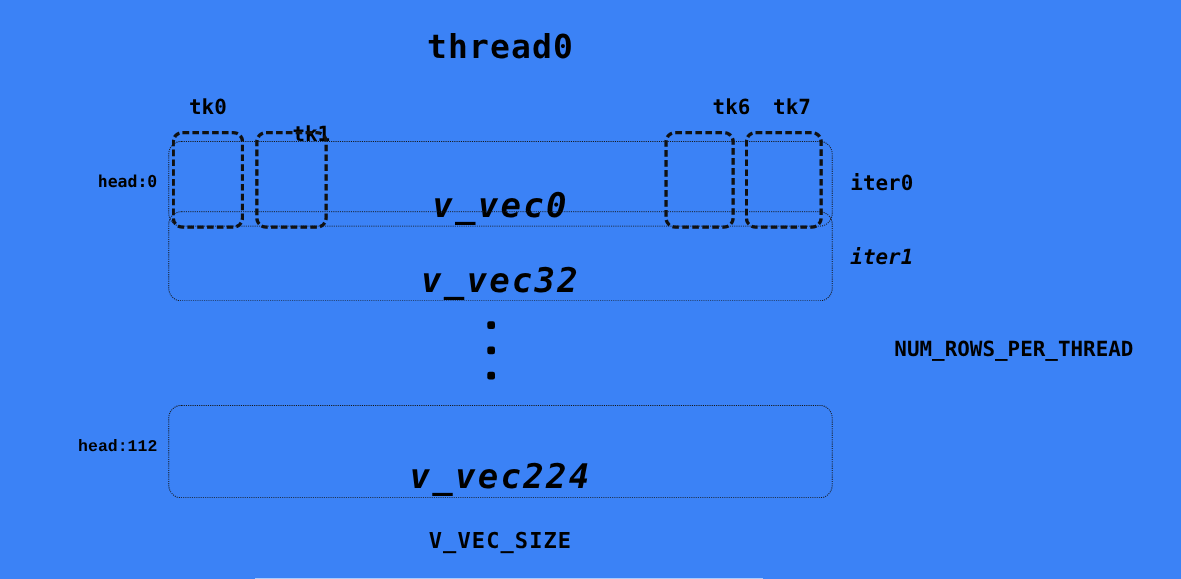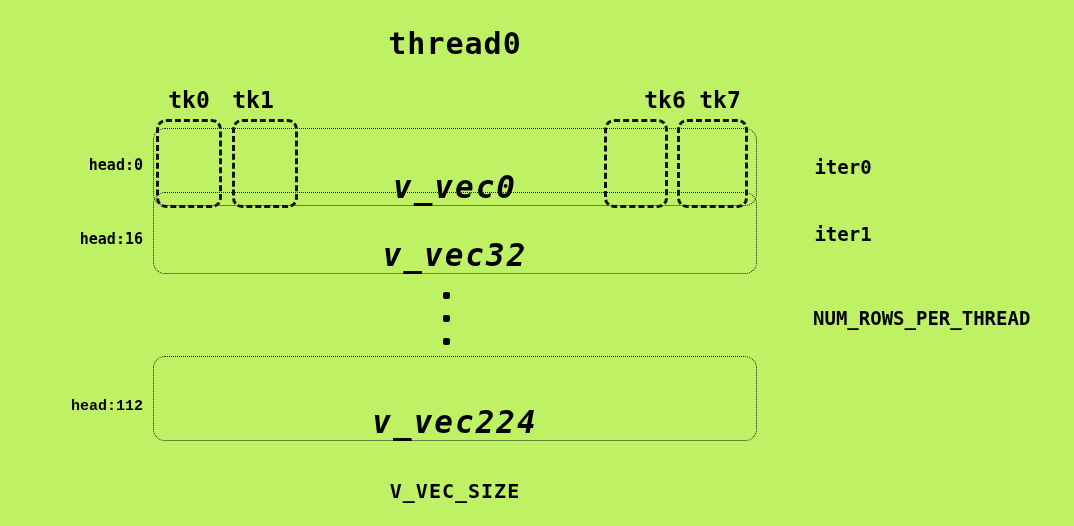--- a/index.html
+++ b/index.html
@@ -4,21 +4,21 @@
 <style>
   html, body {
     margin: 0;
     padding: 0;
     background: #ffffff;
   }
   .canvas {
     position: relative;
     width: 1074px;
     height: 526px;
-    background: #bef264;
+    background: #3b82f6;
     overflow: hidden;
     font-family: "DejaVu Sans Mono", "Liberation Mono", monospace;
     color: #000;
   }
   .abs { position: absolute; }
   .mono {
     font-family: "DejaVu Sans Mono", "Liberation Mono", monospace;
     font-weight: bold;
     color: #000;
     white-space: nowrap;
@@ -28,40 +28,40 @@
     top: 26px;
     width: 604px;
     text-align: center;
     font-size: 30px;
     letter-spacing: 1px;
   }
   .tk-label {
     top: 87px;
     width: 70px;
     text-align: center;
-    font-size: 23px;
+    font-size: 19px;
   }
   .tk-label-0 { left: 154px; }
-  .tk-label-1 { left: 218px; }
+  .tk-label-1 { left: 248px; margin-top: 24px; }
   .tk-label-2 { left: 630px; }
   .tk-label-3 { left: 685px; }
   .row-box {
     left: 153px;
     width: 604px;
     border: 1.6px dotted #161616;
     border-radius: 12px;
     box-sizing: border-box;
     background: transparent;
     display: flex;
     align-items: flex-end;
     justify-content: center;
   }
   .row-box-0 { top: 128px; height: 78px; }
   .row-box-1 { top: 192px; height: 82px; }
-  .row-box-2 { top: 356px; height: 85px; }
+  .row-box-2 { top: 368px; height: 85px; }
   .vec-label {
     font-style: italic;
     font-weight: bold;
     font-size: 31px;
     letter-spacing: 2px;
   }
   .tk-box {
     top: 119px;
     height: 89px;
     border: 3.5px dashed #111;
@@ -78,25 +78,25 @@
     width: 135px;
     text-align: right;
     font-size: 15px;
   }
   .head-label-0 { top: 156px; }
   .head-label-1 { top: 230px; }
   .head-label-2 { top: 398px; font-family: Liberation Mono, monospace; }
   .iter-label {
     left: 773px;
     width: 140px;
-    text-align: center;
+    text-align: left;
     font-size: 19px;
   }
   .iter-label-0 { top: 156px; }
-  .iter-label-1 { top: 223px; }
+  .iter-label-1 { top: 223px; font-style: italic; }
   .iter-label-2 { top: 398px; }
   .right-label {
     left: 813px;
     top: 307px;
     font-size: 19px;
   }
   .bottom-label {
     left: 153px;
     top: 479px;
     width: 604px;
@@ -138,21 +138,20 @@
   <div class="abs row-box row-box-2">
     <span class="mono vec-label">v_vec224</span>
   </div>
 
   <div class="abs tk-box tk-box-0"></div>
   <div class="abs tk-box tk-box-1"></div>
   <div class="abs tk-box tk-box-2"></div>
   <div class="abs tk-box tk-box-3"></div>
 
   <div class="abs mono head-label head-label-0">head:0</div>
-  <div class="abs mono head-label head-label-1">head:16</div>
   <div class="abs mono head-label head-label-2">head:112</div>
 
   <div class="abs mono iter-label iter-label-0">iter0</div>
   <div class="abs mono iter-label iter-label-1">iter1</div>
 
   <div class="abs dot dot-0"></div>
   <div class="abs dot dot-1"></div>
   <div class="abs dot dot-2"></div>
 
   <div class="abs mono bottom-label">V_VEC_SIZE</div>

